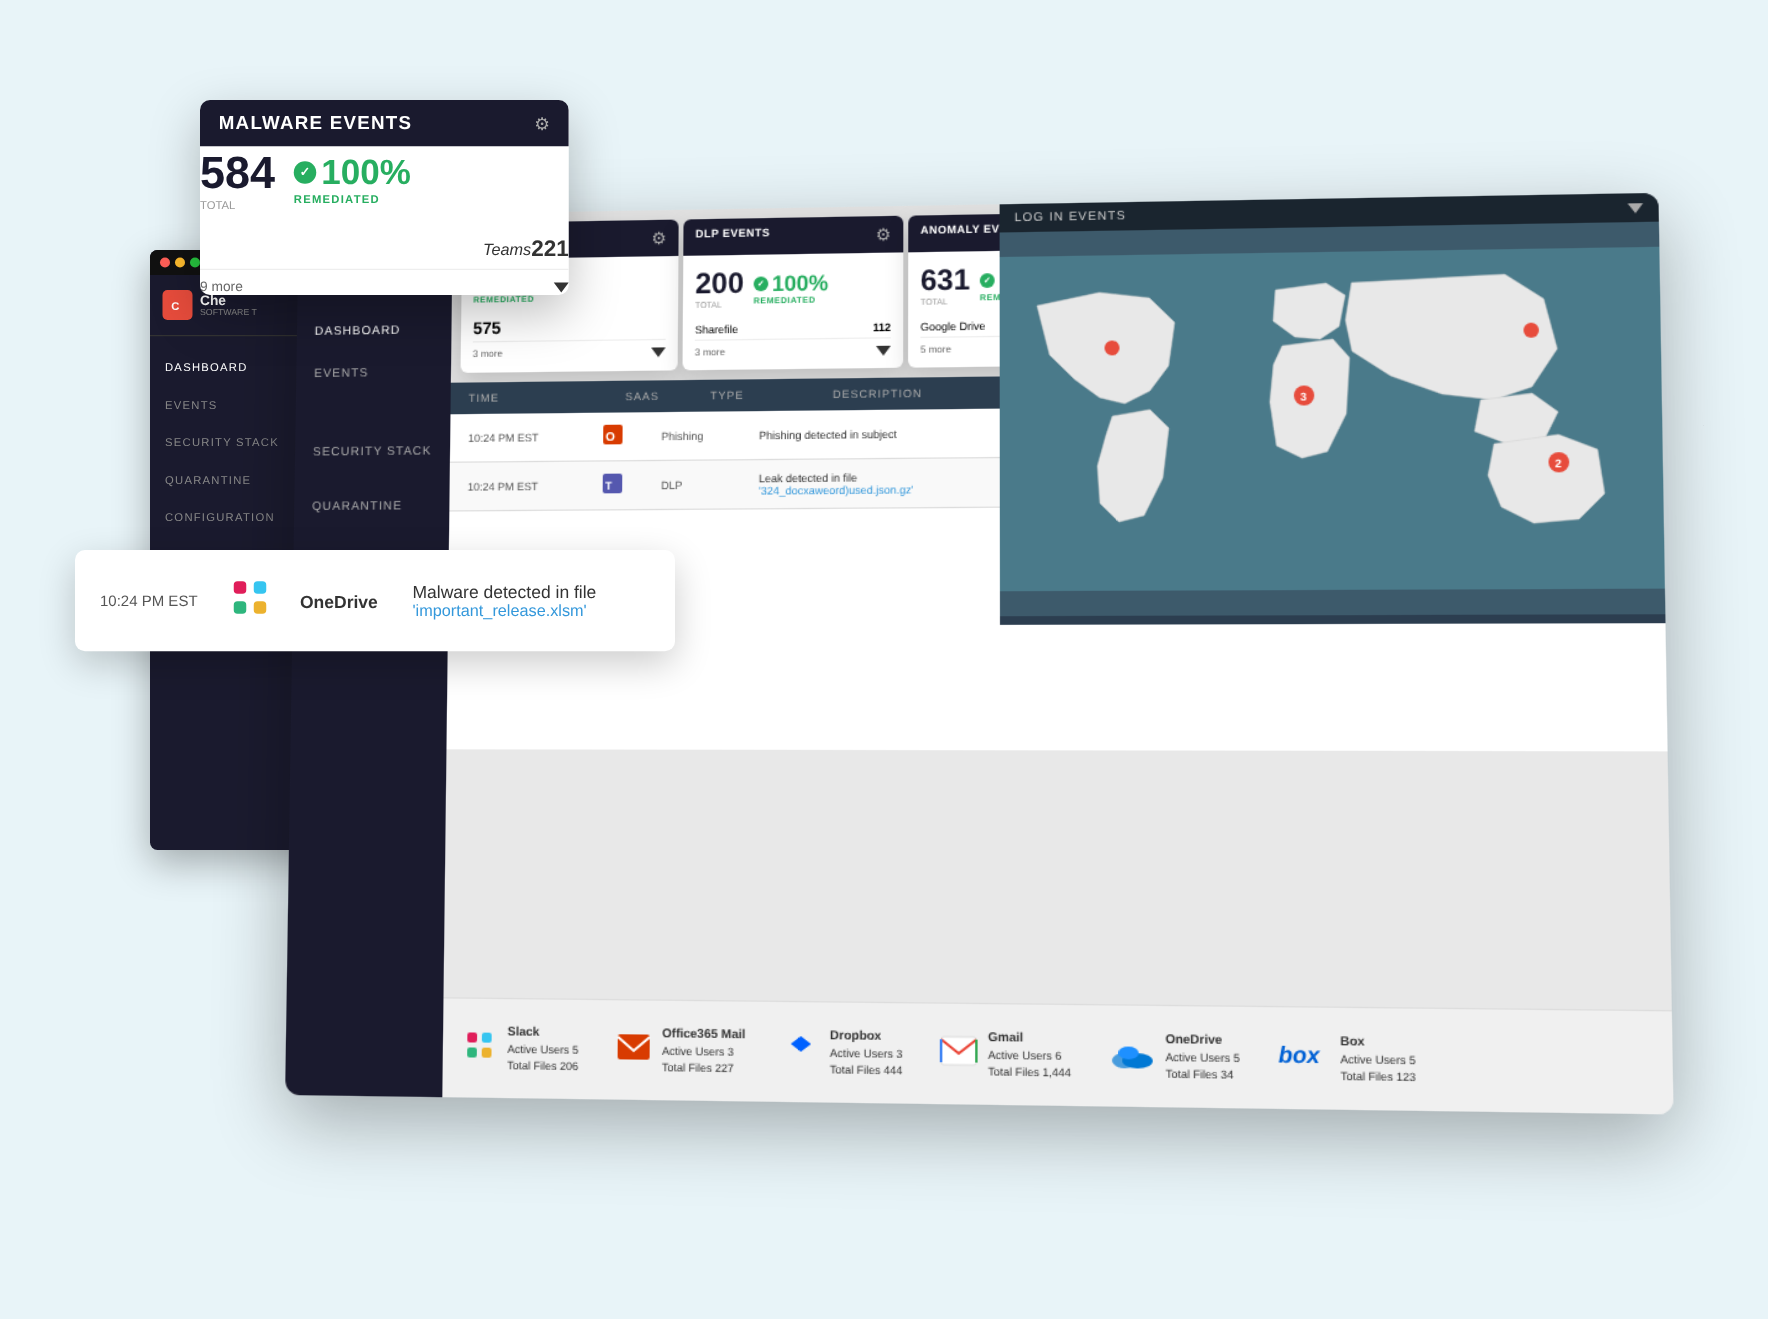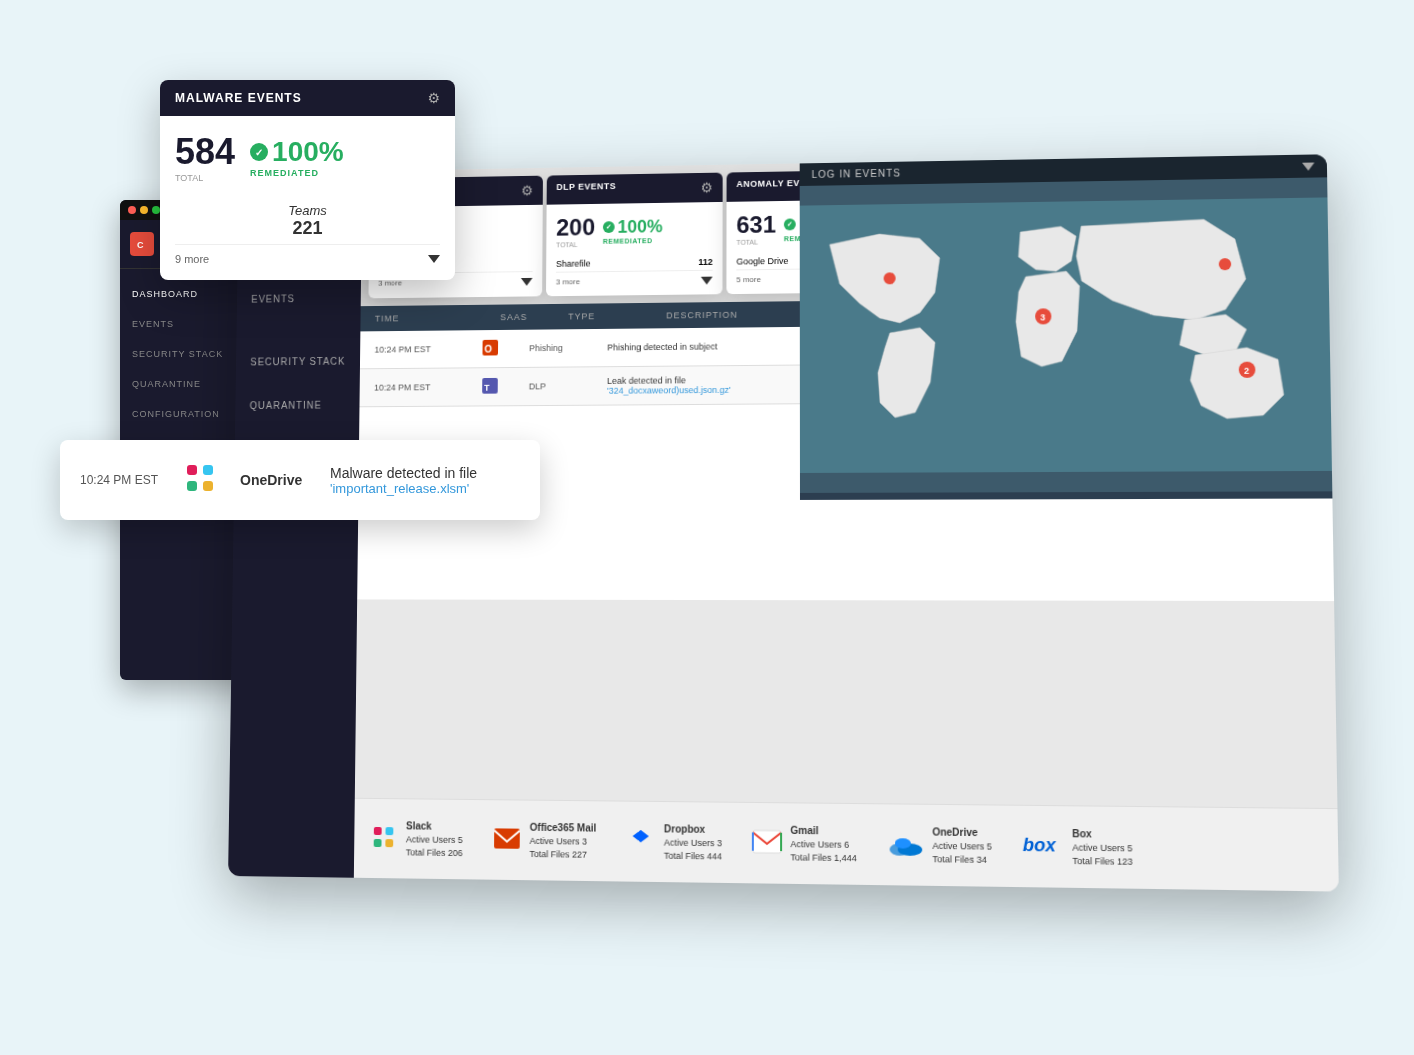--- a/index.html
+++ b/index.html
@@ -212,33 +212,32 @@
     .card-header {
       background: #1a1a2e;
       padding: 10px 15px;
       display: flex;
       justify-content: space-between;
       align-items: center;
     }
 
     .card-header-title {
       color: white;
-      font-size: 12px;
+      font-size: 15px;
       font-weight: bold;
       letter-spacing: 1px;
       text-transform: uppercase;
     }
 
     .card-gear {
       color: #aaa;
       font-size: 14px;
     }
 
     .card-body {
-      padding: 15px;
     }
 
     .card-stats {
       display: flex;
       align-items: center;
       gap: 15px;
       margin-bottom: 15px;
     }
 
     .card-total {
@@ -282,25 +281,24 @@
     .remediated-label {
       font-size: 9px;
       color: #27ae60;
       font-weight: bold;
       letter-spacing: 1px;
       text-transform: uppercase;
     }
 
     .card-app-row {
       display: flex;
-      justify-content: center;
+      justify-content: flex-end;
       align-items: center;
       padding: 5px 0;
       border-bottom: 1px solid #eee;
-      flex-direction: column;
     }
 
     .card-app-name {
       font-style: italic;
       font-size: 13px;
       color: #333;
     }
 
     .card-app-count {
       font-size: 18px;

